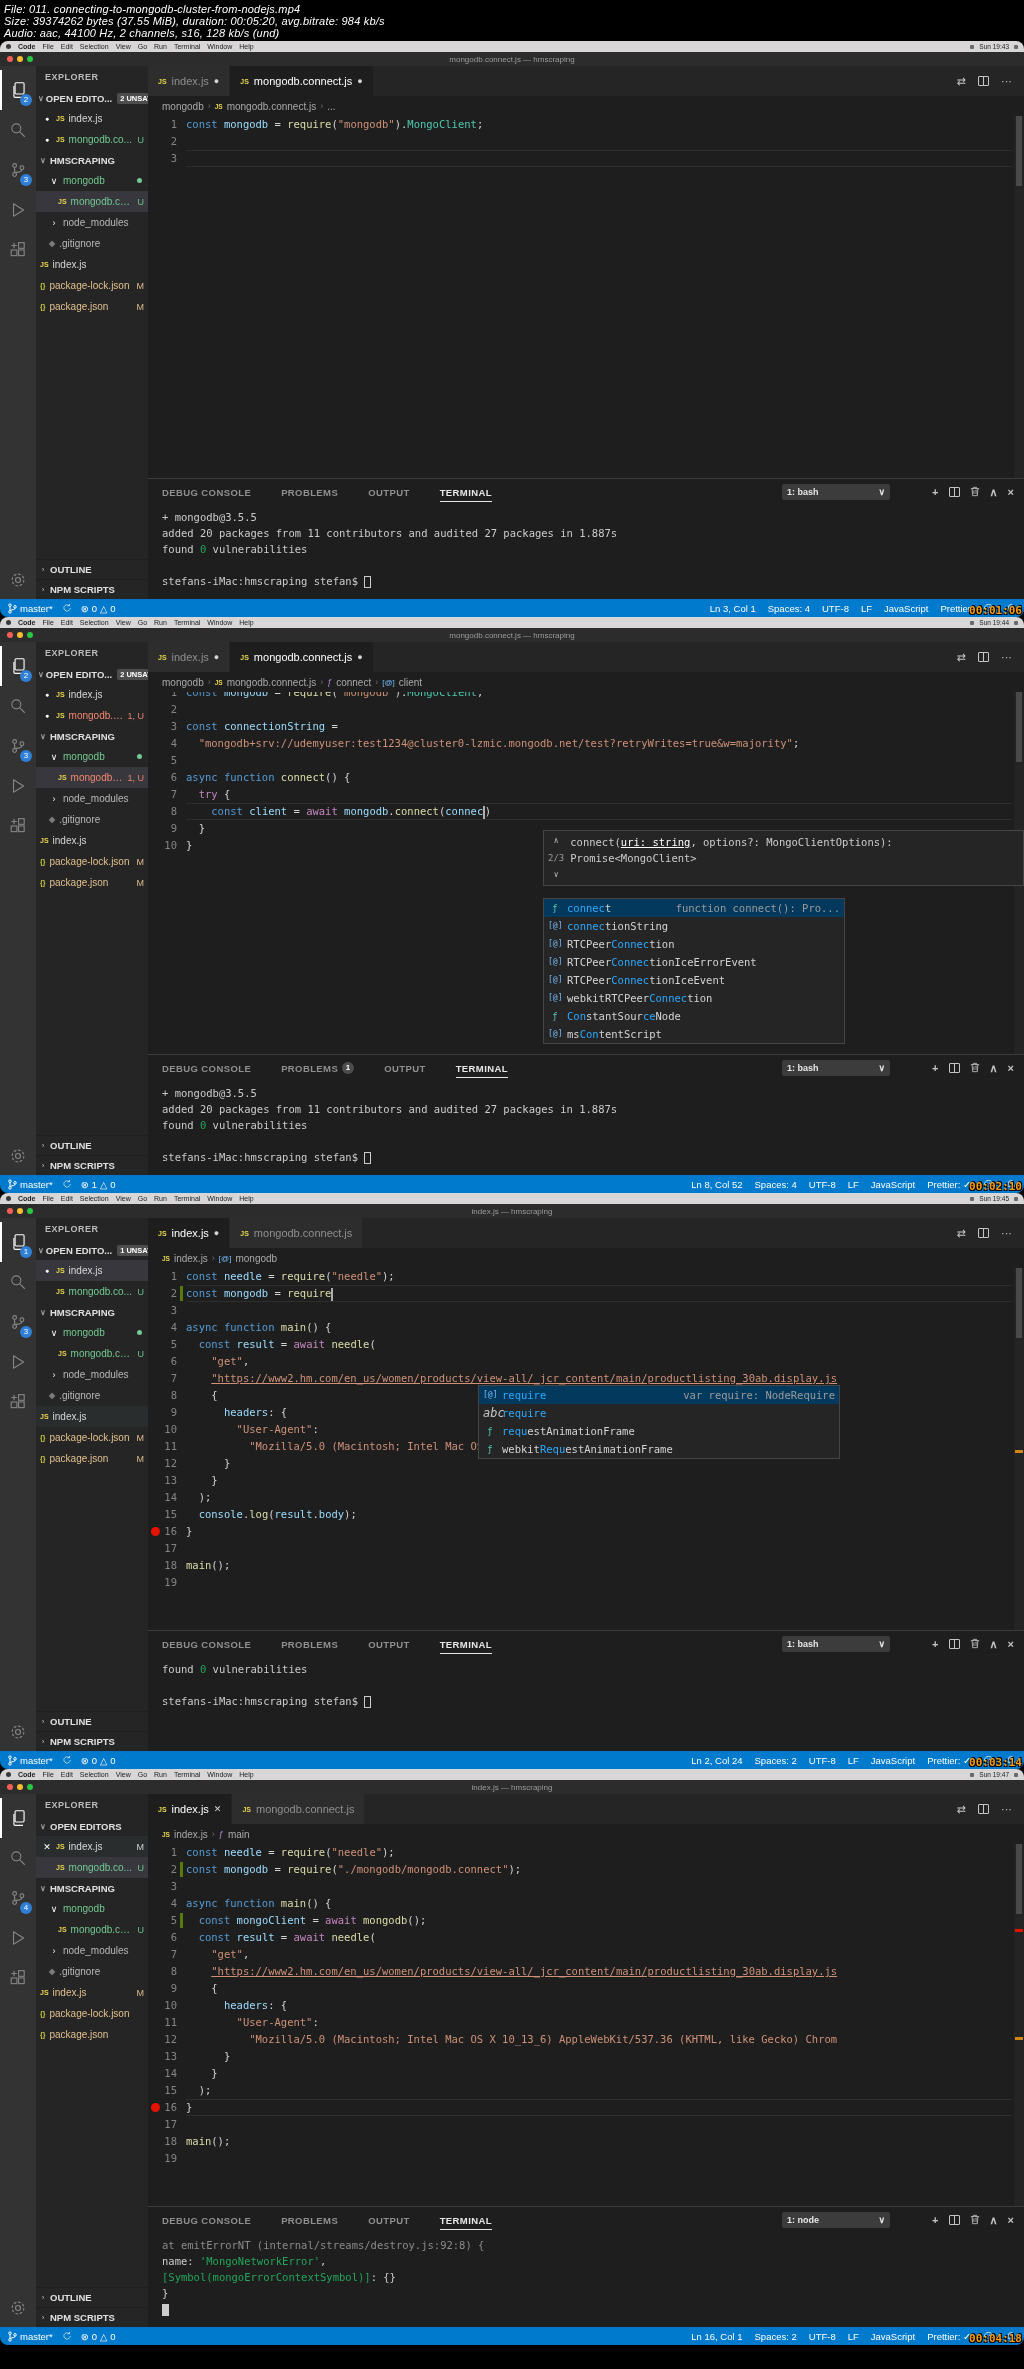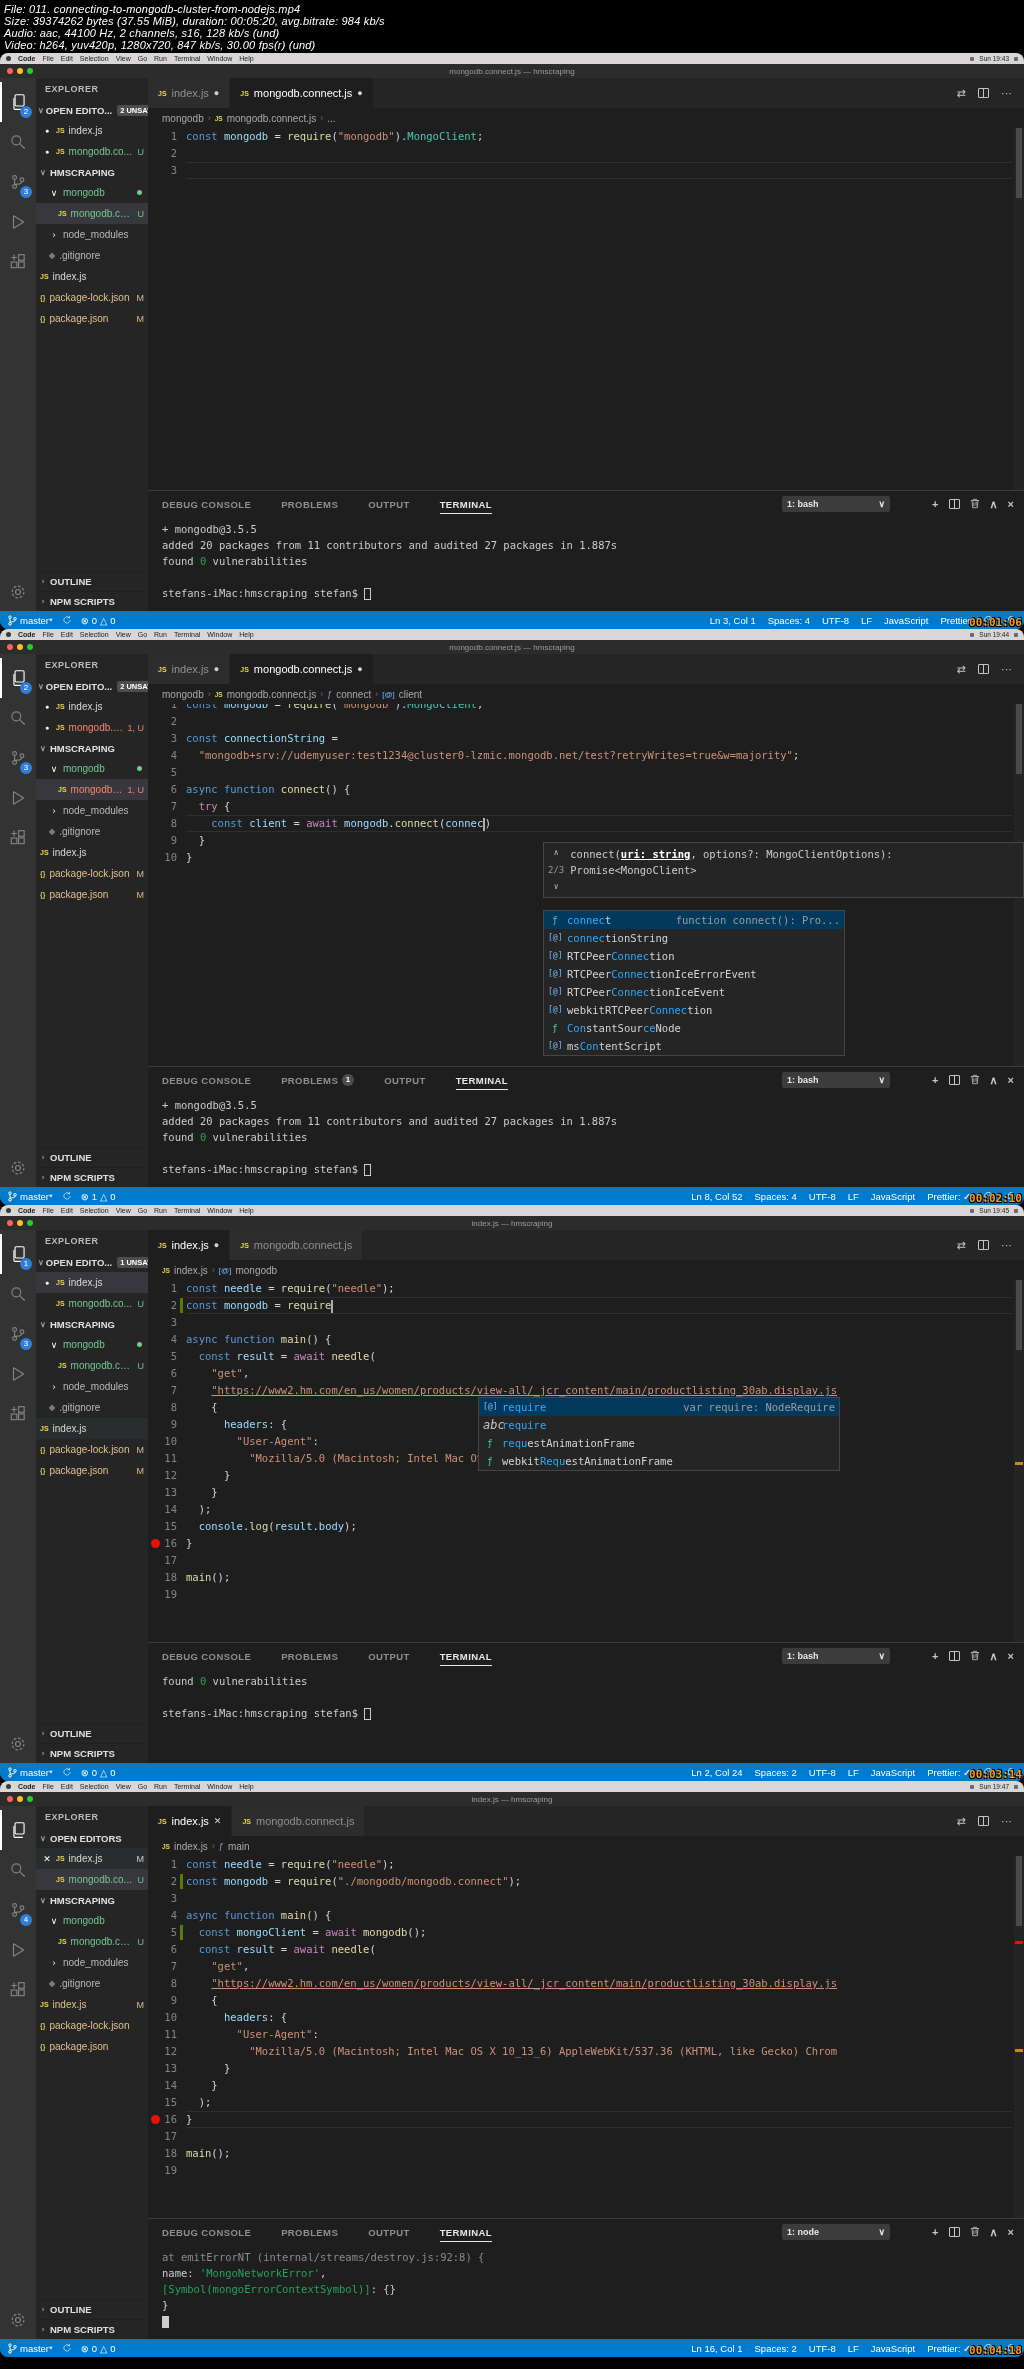--- a/index.html
+++ b/index.html
@@ -94,21 +94,21 @@
   .cur{display:inline-block;width:1.5px;height:13px;background:#aeafad;vertical-align:middle;}
   .vscroll{position:absolute;right:0;top:0;width:10px;height:100%;background:rgba(121,121,121,.08);}
   .vscroll .handle{position:absolute;top:0;left:2px;width:6px;background:rgba(121,121,121,.45);}
   .rulermark{position:absolute;right:1px;width:8px;height:3px;}
 
   
   .sigpop{position:absolute;background:#252526;border:1px solid #454545;color:#cccccc;font:10.5px/16px "DejaVu Sans Mono",monospace;display:flex;z-index:6;}
   .sigarrows{display:flex;flex-direction:column;align-items:center;justify-content:center;padding:2px 4px;color:#bbbbbb;font-size:8px;gap:1px;}
   .sigcount{font-size:9px;color:#9a9a9a;}
   .sigbody{padding:3px 8px 3px 2px;}
-  .sigparam{font-weight:bold;text-decoration:underline;color:#ffffff;}
+  .sigparam{font-weight:normal;text-decoration:underline;color:#ffffff;}
   .suggest{position:absolute;background:#252526;border:1px solid #454545;z-index:5;font:10.5px/18px "DejaVu Sans Mono",monospace;}
   .sg-row{height:18px;display:flex;align-items:center;gap:5px;padding:0 4px;color:#d4d4d4;white-space:nowrap;overflow:hidden;}
   .sg-row.sel{background:#04395e;}
   .sg-ic{width:14px;flex:0 0 auto;text-align:center;font-size:9px;}
   .sg-ic.fn{color:#4ec9b0;}
   .sg-ic.at{color:#75beff;font-size:8px;}
   .sg-ic.abc{color:#c5c5c5;font-size:12px;font-style:italic;}
   .sg-m{color:#2aaaff;}
   .sg-detail{margin-left:auto;color:#9b9b9b;padding-left:12px;}
 
@@ -135,21 +135,20 @@
   .statusbar svg{display:block;}
   .vts{position:absolute;right:2px;bottom:0;font:bold 11px "DejaVu Sans Mono",monospace;color:#ff9c07;text-shadow:1px 1px 0 #000,-1px 1px 0 #000,1px -1px 0 #000;z-index:9;}
 </style>
 </head>
 <body>
 
 <div class="file-header" id="hdr">
     <div>File: 011. connecting-to-mongodb-cluster-from-nodejs.mp4</div>
     <div>Size: 39374262 bytes (37.55 MiB), duration: 00:05:20, avg.bitrate: 984 kb/s</div>
     <div>Audio: aac, 44100 Hz, 2 channels, s16, 128 kb/s (und)</div>
-    <div>Video: h264, yuv420p, 1280x720, 847 kb/s, 30.00 fps(r) (und)</div>
   </div>
 <div id="frames">
     <div class="frame">
       <div class="menubar">
         <span class="apple"></span>
         <span class="mi first">Code</span>
         <span class="mi">File</span>
         <span class="mi">Edit</span>
         <span class="mi">Selection</span>
         <span class="mi">View</span>

